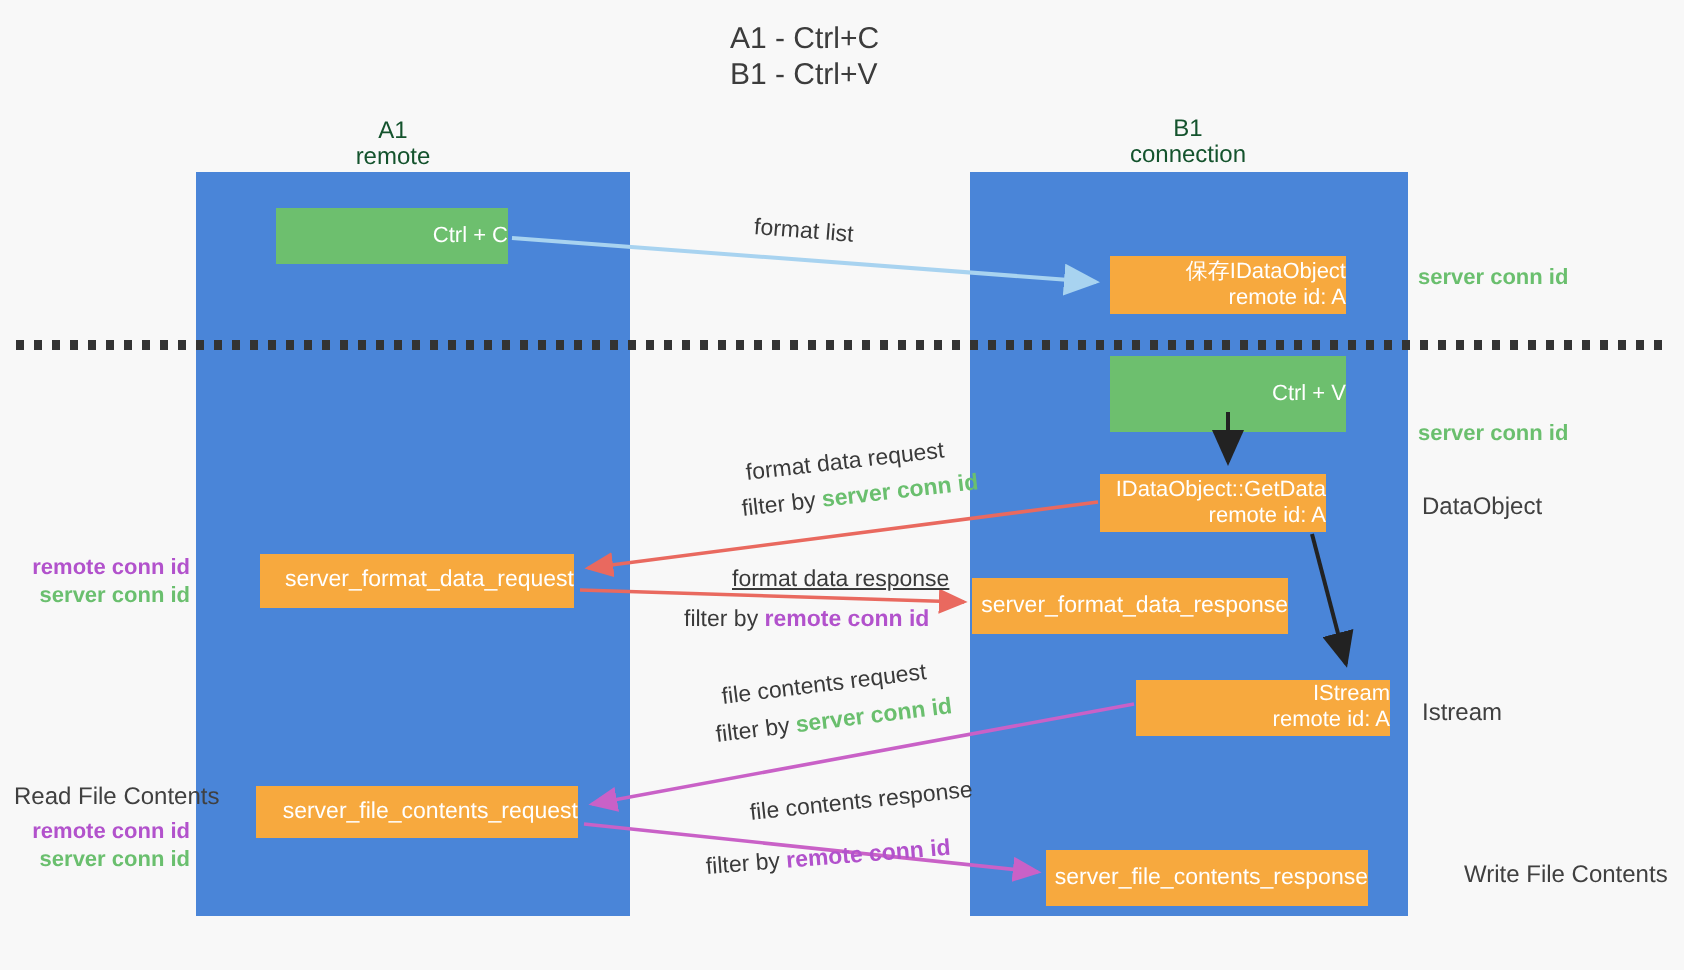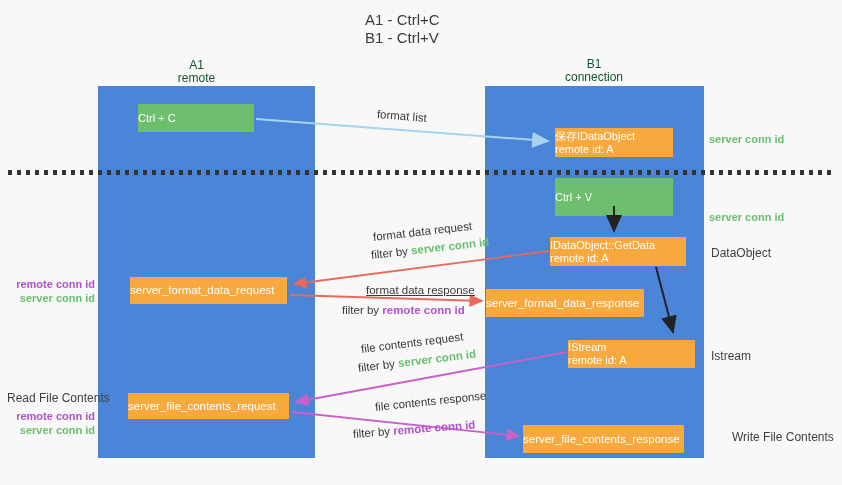--- a/index.html
+++ b/index.html
@@ -21,31 +21,31 @@
   .lane {
     position:absolute; top:86px; height:372px; background:#4a85d8; z-index:1;
   }
   .lane.a1 { left:98px; width:217px; }
   .lane.b1 { left:485px; width:219px; }
   .separator {
     position:absolute; left:8px; top:170px; width:826px; height:5px; z-index:2;
     background:repeating-linear-gradient(to right, #333 0 4px, transparent 4px 9px);
   }
   .node {
-    position:absolute; z-index:3; color:#fff; text-align:left;
+    position:absolute; z-index:3; color:#fff; text-align:right;
     display:flex; flex-direction:column; justify-content:center;
     font-size:11px; line-height:13px;
   }
   .node.green  { background:#6dbf6e; }
   .node.orange { background:#f7a93e; }
   .node.wide   { font-size:11.5px; }
   #node-ctrl-c          { left:138px; top:104px; width:116px; height:28px; }
   #node-save-idataobject{ left:555px; top:128px; width:118px; height:29px; }
   #node-ctrl-v          { left:555px; top:178px; width:118px; height:38px; }
-  #node-getdata         { left:550px; top:237px; width:136px; height:29px; }
+  #node-getdata         { left:550px; top:237px; width:113px; height:29px; }
   #node-format-request  { left:130px; top:277px; width:157px; height:27px; }
   #node-format-response { left:486px; top:289px; width:158px; height:28px; }
   #node-istream         { left:568px; top:340px; width:127px; height:28px; }
   #node-file-request    { left:128px; top:393px; width:161px; height:26px; }
   #node-file-response   { left:523px; top:425px; width:161px; height:28px; }
   #arrows { position:absolute; left:0; top:0; z-index:4; pointer-events:none; }
   .alabel {
     position:absolute; z-index:5; font-size:11.5px; color:#3a3a3a;
     white-space:nowrap; transform-origin:left center;
   }

